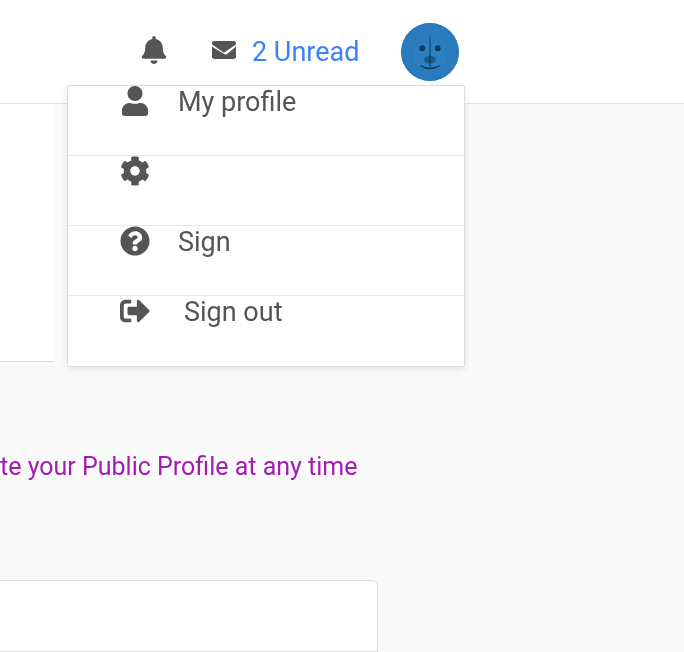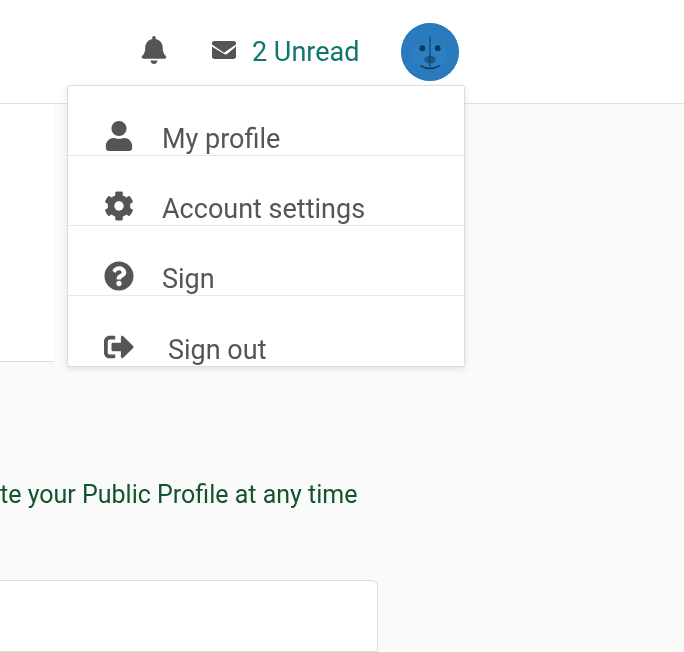--- a/index.html
+++ b/index.html
@@ -31,21 +31,21 @@
       align-items: center;
       gap: 12px;
     }
     .mail-icon {
       width: 32px;
       height: 24px;
       fill: #555;
     }
     .unread-text {
       font-size: 27px;
-      color: #0f766e;
+      color: #3b82f6;
       font-weight: 400;
     }
     .avatar {
       width: 58px;
       height: 58px;
       border-radius: 50%;
       background: #2a7bbd;
       margin-left: 2px;
       position: relative;
       overflow: hidden;
@@ -60,44 +60,44 @@
       left: 67px;
       width: 398px;
       background: #ffffff;
       border: 1px solid #ddd;
       box-shadow: 0 2px 6px rgba(0,0,0,0.1);
       border-radius: 2px;
     }
     .dropdown-item {
       height: 70px;
       display: flex;
-      align-items: flex-end;
-      padding-left: 36px;
+      align-items: flex-start;
+      padding-left: 52px;
       border-bottom: 1px solid #e8e8e8;
       cursor: pointer;
     }
     .dropdown-item:last-child { border-bottom: none; }
     .dropdown-icon {
       width: 30px;
       height: 30px;
       fill: #555;
       flex-shrink: 0;
     }
     .dropdown-label {
       font-size: 27px;
       color: #555;
       margin-left: 28px;
       font-weight: 400;
     }
     .page-text {
       position: absolute;
-      top: 480px;
+      top: 452px;
       left: 0;
       font-size: 25px;
-      color: #14532d;
+      color: #a21caf;
       font-weight: 400;
     }
     .partial-box {
       position: absolute;
       top: 580px;
       left: 0;
       width: 378px;
       height: 72px;
       background: #ffffff;
       border: 1px solid #ddd;
@@ -156,21 +156,20 @@
     </span>
     <span class="dropdown-label">My profile</span>
   </div>
 
   <div class="dropdown-item">
     <span>
       <svg class="dropdown-icon" viewBox="0 0 512 512">
           <path d="M487.4 315.7l-42.6-24.6c4.3-23.2 4.3-47 0-70.2l42.6-24.6c4.9-2.8 7.1-8.6 5.5-14-11.1-35.6-30-67.8-54.7-94.6-3.8-4.1-10-5.1-14.8-2.3l-42.6 24.6c-17.9-15.4-38.5-27.3-60.8-35.1V25.8c0-5.6-3.9-10.5-9.4-11.7-36.7-8.2-74.3-7.8-109.2 0-5.5 1.2-9.4 6.1-9.4 11.7v49.2c-22.3 7.8-42.9 19.7-60.8 35.1L88.5 85.5c-4.9-2.8-11-1.9-14.8 2.3-24.7 26.7-43.6 58.9-54.7 94.6-1.7 5.4.6 11.2 5.5 14l42.6 24.6c-4.3 23.2-4.3 47 0 70.2l-42.6 24.6c-4.9 2.8-7.1 8.6-5.5 14 11.1 35.6 30 67.8 54.7 94.6 3.8 4.1 10 5.1 14.8 2.3l42.6-24.6c17.9 15.4 38.5 27.3 60.8 35.1v49.2c0 5.6 3.9 10.5 9.4 11.7 36.7 8.2 74.3 7.8 109.2 0 5.5-1.2 9.4-6.1 9.4-11.7v-49.2c22.3-7.8 42.9-19.7 60.8-35.1l42.6 24.6c4.9 2.8 11 1.9 14.8-2.3 24.7-26.7 43.6-58.9 54.7-94.6 1.5-5.5-.7-11.3-5.6-14.1zM256 336c-44.1 0-80-35.9-80-80s35.9-80 80-80 80 35.9 80 80-35.9 80-80 80z"></path>
         </svg>
     </span>
-    <span class="dropdown-label">Account settings</span>
   </div>
 
 
   <div class="dropdown-item">
     <span>
       <svg class="dropdown-icon" viewBox="0 0 512 512">
           <path d="M504 256c0 137-111 248-248 248S8 393 8 256 119 8 256 8s248 111 248 248zM262.7 90c-54.5 0-89.3 23-116.5 63.8-3.5 5.3-2.4 12.4 2.7 16.3l34.7 26.3c5.2 3.9 12.5 3 16.6-2.1 17.9-22.7 30.1-35.8 57.3-35.8 20.4 0 45.7 13.1 45.7 33 0 15-12.4 22.7-32.5 34-23.5 13.2-54.6 29.6-54.6 70.7v6.5c0 6.6 5.4 12 12 12h56c6.6 0 12-5.4 12-12v-1.7c0-28.5 83.2-29.7 83.2-106.7 0-58-60.2-104.3-116.6-104.3zM256 338c-25.4 0-46 20.6-46 46s20.6 46 46 46 46-20.6 46-46-20.6-46-46-46z"></path>
         </svg>
     </span>
     <span class="dropdown-label">Sign</span>

